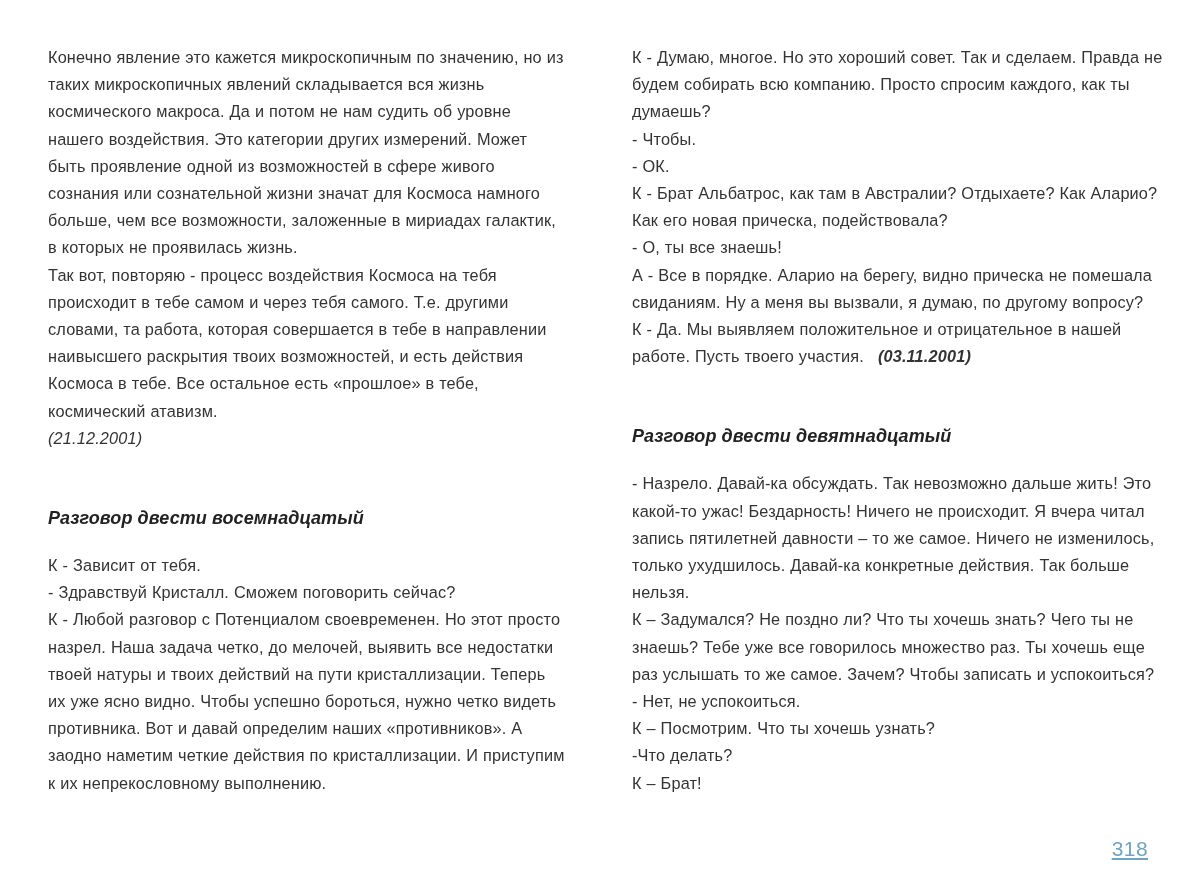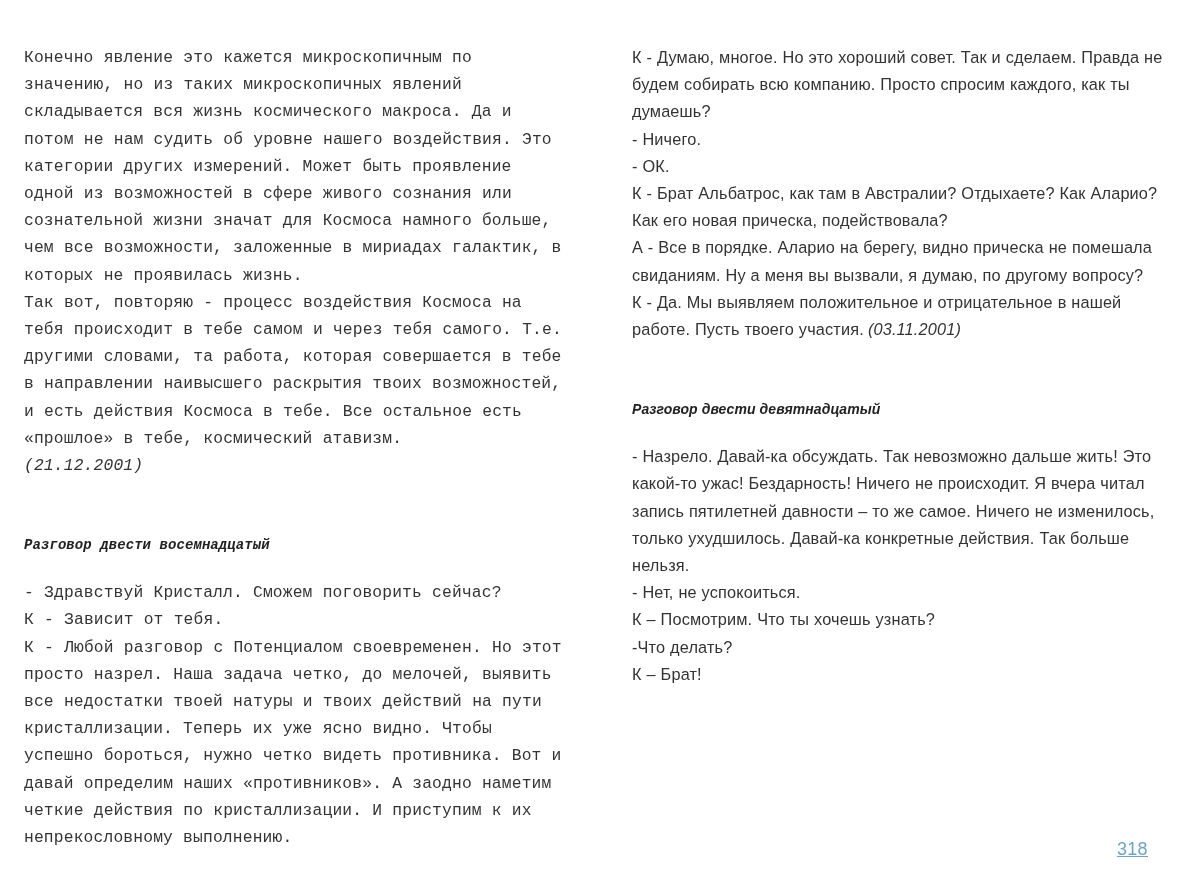--- a/index.html
+++ b/index.html
@@ -29,23 +29,22 @@
     width: 1200px;
     display: flex;
     flex-direction: row;
     align-items: flex-start;
   }
   .col {
     box-sizing: border-box;
   }
   .col-left {
     width: 566px;
-    padding-left: 24px;
+    padding-left: 48px;
     padding-right: 0px;
-    font-family: Liberation Mono, monospace;
   }
   .col-right {
     width: 634px;
     padding-left: 66px;
     padding-right: 30px;
   }
   p.para {
     margin: 0;
     font-size: 16.3px;
     line-height: 27.2px;
@@ -55,40 +54,41 @@
     word-spacing: 0.01em;
   }
   .spacer-lg {
     height: 54px;
   }
   .spacer-head {
     height: 22px;
   }
   h2.section-heading {
     margin: 0;
-    font-size: 14px;
+    font-size: 18px;
     line-height: 24px;
     font-weight: bold;
     font-style: italic;
     color: #222222;
     letter-spacing: 0.005em;
   }
   .date-italic {
     font-style: italic;
   }
   .date-inline {
     font-style: italic;
-    margin-left: 4px;
+    margin-left: 14px;
     display: inline;
+    font-weight: bold;
   }
   .page-number {
     position: absolute;
     right: 52px;
     bottom: 18px;
-    font-size: 18px;
+    font-size: 21px;
     line-height: 20px;
     color: #6fa3c4;
     font-family: "Liberation Sans", sans-serif;
     letter-spacing: 0.02em;
     text-decoration: underline;
   }
 </style>
 </head>
 <body>
 
@@ -100,41 +100,43 @@
       <p class="para">Конечно явление это кажется микроскопичным по значению, но из таких микроскопичных явлений складывается вся жизнь космического макроса. Да и потом не нам судить об уровне нашего воздействия. Это категории других измерений. Может быть проявление одной из возможностей в сфере живого сознания или сознательной жизни значат для Космоса намного больше, чем все возможности, заложенные в  мириадах галактик, в которых не проявилась жизнь.</p>
       <p class="para">Так вот, повторяю - процесс воздействия Космоса на тебя происходит в тебе самом и через тебя самого. Т.е. другими словами, та работа, которая совершается в тебе в направлении наивысшего раскрытия твоих возможностей, и есть действия Космоса в тебе. Все остальное есть «прошлое» в тебе, космический атавизм.</p>
       <p class="para date-italic">(21.12.2001)</p>
 
       <div class="spacer-lg"></div>
 
       <h2 class="section-heading">Разговор двести восемнадцатый</h2>
 
       <div class="spacer-head"></div>
 
+      <p class="para">К - Зависит от тебя.</p>
       <p class="para">- Здравствуй Кристалл. Сможем поговорить сейчас?</p>
-      <p class="para">К - Зависит от тебя.</p>
       <p class="para">К - Любой разговор с Потенциалом своевременен. Но этот просто назрел. Наша задача четко, до мелочей, выявить все недостатки твоей натуры и твоих действий на пути кристаллизации. Теперь их уже ясно видно. Чтобы успешно бороться, нужно четко видеть противника. Вот и давай определим наших «противников». А заодно наметим четкие действия по кристаллизации. И приступим к их непрекословному выполнению.</p>
 
     </div>
 
     <div class="col col-right">
       <p class="para">К - Думаю, многое. Но это хороший совет. Так и сделаем. Правда не будем собирать всю компанию. Просто спросим каждого, как ты думаешь?</p>
-      <p class="para">- Ничего.</p>
+      <p class="para">- Чтобы.</p>
       <p class="para">- ОК.</p>
       <p class="para">К - Брат Альбатрос, как там в Австралии? Отдыхаете? Как Аларио? Как его новая прическа, подействовала?</p>
+      <p class="para">- О, ты все знаешь!</p>
       <p class="para">А - Все в порядке. Аларио на берегу, видно прическа не помешала свиданиям. Ну а меня вы вызвали, я думаю, по другому вопросу?</p>
       <p class="para"><span>К - Да. Мы выявляем положительное и отрицательное в нашей работе. Пусть твоего участия.</span><span class="date-inline">(03.11.2001)</span></p>
 
       <div class="spacer-lg"></div>
 
       <h2 class="section-heading">Разговор двести девятнадцатый</h2>
 
       <div class="spacer-head"></div>
 
       <p class="para">- Назрело. Давай-ка обсуждать. Так невозможно дальше жить! Это какой-то ужас! Бездарность! Ничего не происходит. Я вчера читал запись пятилетней давности – то же самое. Ничего не изменилось, только ухудшилось. Давай-ка конкретные действия. Так больше нельзя.</p>
+      <p class="para">К – Задумался? Не поздно ли? Что ты хочешь знать? Чего ты не знаешь? Тебе уже все говорилось множество раз. Ты хочешь еще раз услышать то же самое. Зачем? Чтобы записать и успокоиться?</p>
       <p class="para">- Нет, не успокоиться.</p>
       <p class="para">К – Посмотрим. Что ты хочешь узнать?</p>
       <p class="para">-Что делать?</p>
       <p class="para">К – Брат!</p>
 
     </div>
 
   </div>
 
   <div class="page-number">318</div>

